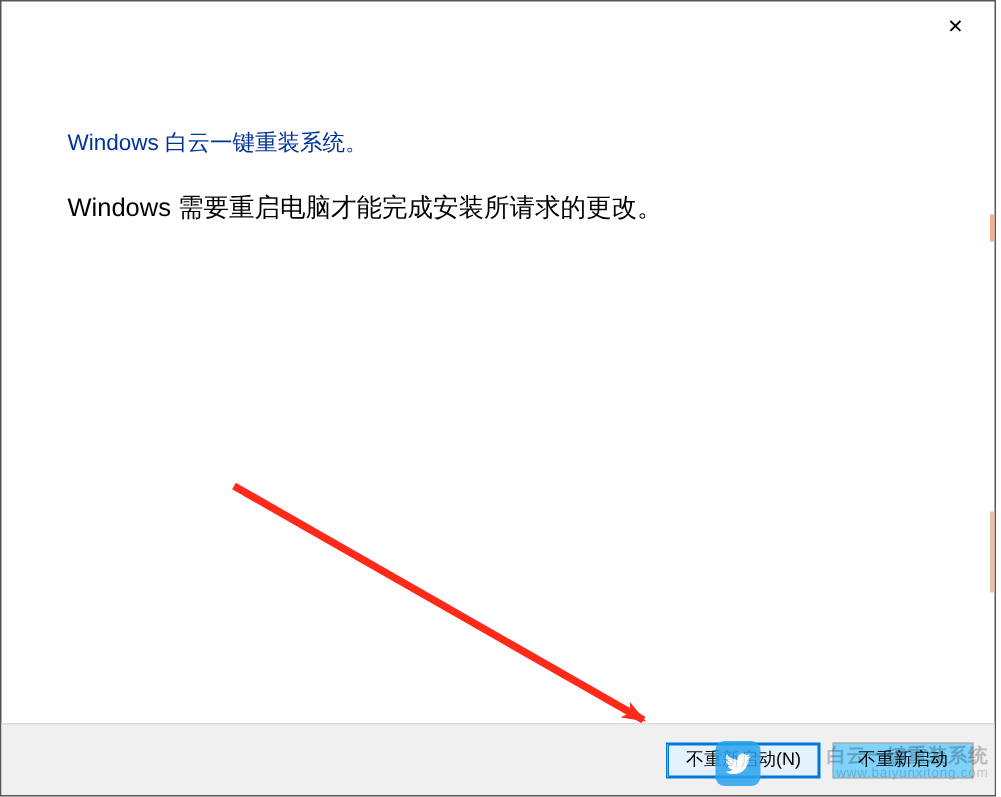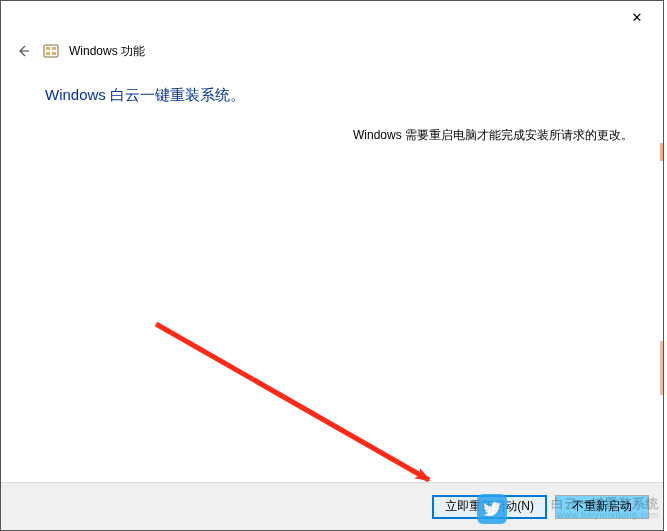--- a/index.html
+++ b/index.html
@@ -19,21 +19,21 @@
     position: absolute; left: 12px; top: 40px; display: flex; align-items: center; gap: 10px;
   }
   .back-arrow { width: 20px; height: 20px; display:flex; align-items:center; justify-content:center; color:#333; cursor: pointer; }
   .app-icon { width: 16px; height: 16px; display:flex; align-items:center; justify-content:center; }
   .app-title { font-size: 12px; color: #000; }
 
   .content {
     position: absolute; left: 44px; top: 85px; right: 30px;
   }
   .main-heading { color: #003399; font-size: 15px; font-weight: 400; margin-bottom: 22px; }
-  .body-text { color: #000; font-size: 12px; text-align: right; }
+  .body-text { color: #000; font-size: 17px; }
 
   .footer {
     position: absolute; left: 0; bottom: 0; width: 100%; height: 48px;
     background: #f0f0f0; border-top: 1px solid #dcdcdc;
     display: flex; justify-content: flex-end; align-items: center; padding-right: 14px; gap: 8px;
   }
   .btn {
     height: 24px; min-width: 94px; padding: 0 12px; font-size: 12px;
     background: #7dd3fc; border: 1px solid #acacac; color: #000; cursor: pointer;
     font-family: inherit;
@@ -62,46 +62,28 @@
 </style>
 </head>
 <body>
 
 <div class="window">
 
   <button class="close-btn">
     <span>✕</span>
   </button>
 
-  <div class="header-row">
-    <div class="back-arrow">
-      <svg width="16" height="16" viewBox="0 0 16 16">
-        <path d="M10 3 L5 8 L10 13" stroke="#555" stroke-width="1.2" fill="none"></path>
-        <line x1="5" y1="8" x2="14" y2="8" stroke="#555" stroke-width="1.2"></line>
-      </svg>
-    </div>
-    <div class="app-icon">
-      <svg width="16" height="16" viewBox="0 0 16 16">
-        <rect x="1" y="2" width="14" height="12" rx="1" fill="#fff" stroke="#8a6a3a" stroke-width="1"></rect>
-        <rect x="3" y="4" width="4" height="3" fill="#d9b36c"></rect>
-        <rect x="9" y="4" width="4" height="3" fill="#d9b36c"></rect>
-        <rect x="3" y="9" width="4" height="3" fill="#d9b36c"></rect>
-        <rect x="9" y="9" width="4" height="3" fill="#d9b36c"></rect>
-      </svg>
-    </div>
-    <div class="app-title">Windows 功能</div>
-  </div>
 
   <div class="content">
     <div class="main-heading">Windows 白云一键重装系统。</div>
     <div class="body-text">Windows 需要重启电脑才能完成安装所请求的更改。</div>
   </div>
 
   <div class="footer">
-    <button class="btn primary">立即重新启动(N)</button>
+    <button class="btn primary">不重新启动(N)</button>
     <button class="btn">不重新启动</button>
   </div>
 
   <div class="right-sliver-1"></div>
   <div class="right-sliver-2"></div>
 
   <svg class="arrow-svg">
     <defs>
       <marker id="ah" markerWidth="16" markerHeight="12" refX="14" refY="6" orient="auto" markerUnits="userSpaceOnUse">
         <path d="M0,0 L16,6 L0,12 L4,6 Z" fill="#ff2a1a"></path>

